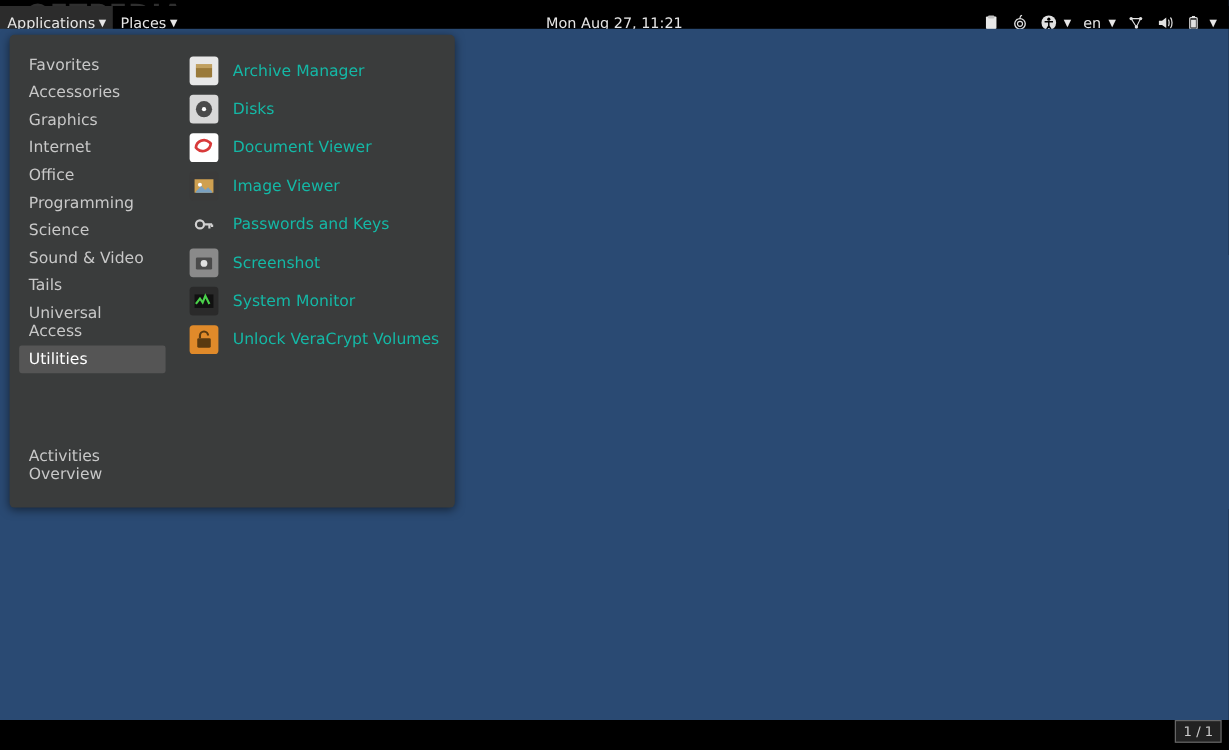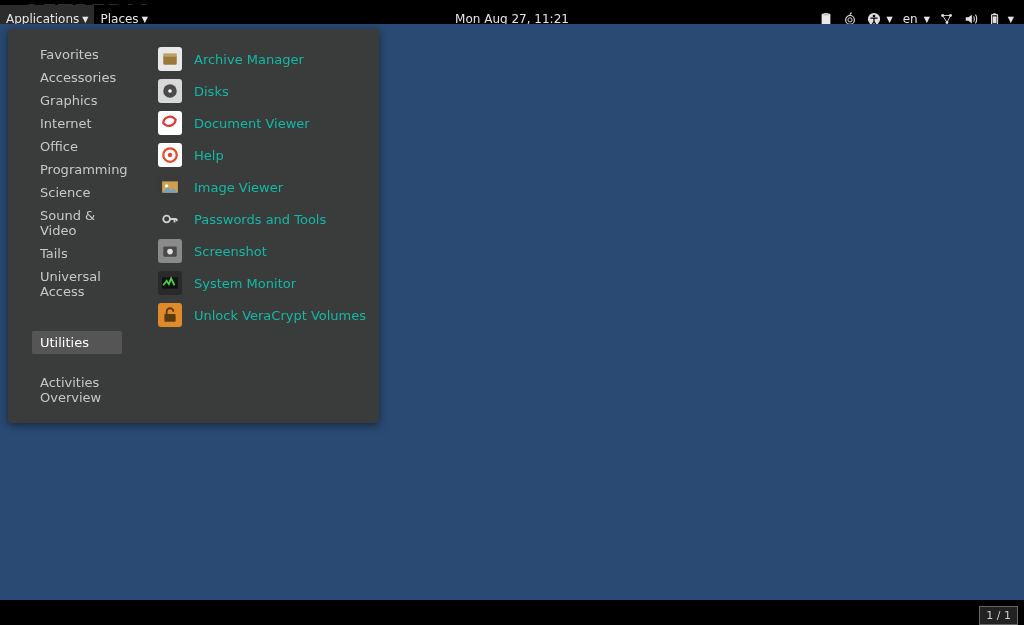--- a/index.html
+++ b/index.html
@@ -28,47 +28,47 @@
   
   
   .appmenu {
     position: absolute; top: 29px; left: 8px; width: 371px; height: 394px;
     background: #3a3c3c; color: #d0d0d0; border-radius: 4px;
     box-shadow: 0 2px 8px rgba(0,0,0,.5);
     display: flex;
     font-size: 13px;
   }
   .appmenu .categories {
-    width: 138px; padding: 14px 24px; display: flex; flex-direction: column;
+    width: 138px; padding: 14px 8px; display: flex; flex-direction: column;
   }
   .appmenu .cat {
     padding: 4px 8px; border-radius: 2px; cursor: pointer; line-height: 15px;
     color: #c8c8c8;
   }
-  .appmenu .cat.selected { background: #555; color: #fff; margin-top: 28px; }
+  .appmenu .cat.selected { background: #555; color: #fff; }
   .appmenu .spacer { flex: 1; }
   .appmenu .overview { padding: 6px 8px; color: #c8c8c8; cursor: pointer; margin-top: 15px; }
   
   .appmenu .apps {
     flex: 1; padding: 14px 8px; display: flex; flex-direction: column;
   }
   .appmenu .app {
     display: flex; align-items: center; height: 32px; cursor: pointer;
     color: #14b8a6;
   }
   .appmenu .app .ic {
     width: 24px; height: 24px; margin: 0 12px 0 4px; border-radius: 3px;
     display: flex; align-items: center; justify-content: center;
     flex-shrink: 0;
   }
   
   
   .bottombar {
     position: absolute; bottom: 0; left: 0; width: 1024px; height: 25px;
-    background: #000; color: #ccc; display: flex; align-items: flex-end;
+    background: #000; color: #ccc; display: flex; align-items: flex-start;
     justify-content: flex-end; padding-right: 6px; font-size: 11px;
   }
   .bottombar .pager {
     border: 1px solid #666; padding: 2px 6px; background: #222;
   }
   
   
   .watermark {
     position: absolute; top: 0; left: 22px; color: #2f2f2f; font-weight: bold;
     font-size: 22px; letter-spacing: 1px; z-index: -1;
@@ -179,46 +179,37 @@
       </div>
       <div class="app">
         <div class="ic" style="background: rgb(255, 255, 255);">
           <svg width="18" height="18" viewBox="0 0 16 16">
             <path d="M2 8a6 6 0 0 1 10-4l1 1a6 6 0 0 1-10 4z" fill="none" stroke="#d83a3a" stroke-width="2"></path>
           </svg>
         </div>
         <span>Document Viewer</span>
       </div>
       <div class="app">
-        <div class="ic" style="background: rgb(255, 255, 255);">
-          <svg width="18" height="18" viewBox="0 0 16 16">
-            <circle cx="8" cy="8" r="6" fill="#fff" stroke="#e64a2e" stroke-width="2"></circle>
-            <circle cx="8" cy="8" r="2" fill="#e64a2e"></circle>
-          </svg>
-        </div>
-        <span>Help</span>
-      </div>
-      <div class="app">
         <div class="ic" style="background: rgb(58, 58, 58);">
           <svg width="18" height="18" viewBox="0 0 16 16">
             <rect x="1" y="3" width="14" height="10" fill="#cfa050"></rect>
             <circle cx="5" cy="7" r="1.5" fill="#fff"></circle>
             <path d="M2 12l4-4 3 3 2-2 3 3v1H2z" fill="#7aa0c0"></path>
           </svg>
         </div>
         <span>Image Viewer</span>
       </div>
       <div class="app">
         <div class="ic" style="background: transparent;">
           <svg width="18" height="18" viewBox="0 0 16 16">
             <circle cx="5" cy="8" r="3" fill="none" stroke="#d0d0d0" stroke-width="1.6"></circle>
             <path d="M8 8h6M12 8v3M14 8v2" stroke="#d0d0d0" stroke-width="1.6"></path>
           </svg>
         </div>
-        <span>Passwords and Tools</span>
+        <span>Passwords and Keys</span>
       </div>
       <div class="app">
         <div class="ic" style="background: rgb(138, 138, 138);">
           <svg width="18" height="18" viewBox="0 0 16 16">
             <rect x="2" y="4" width="12" height="9" rx="1" fill="#4a4a4a"></rect>
             <circle cx="8" cy="8.5" r="2.5" fill="#e0e0e0"></circle>
           </svg>
         </div>
         <span>Screenshot</span>
       </div>

